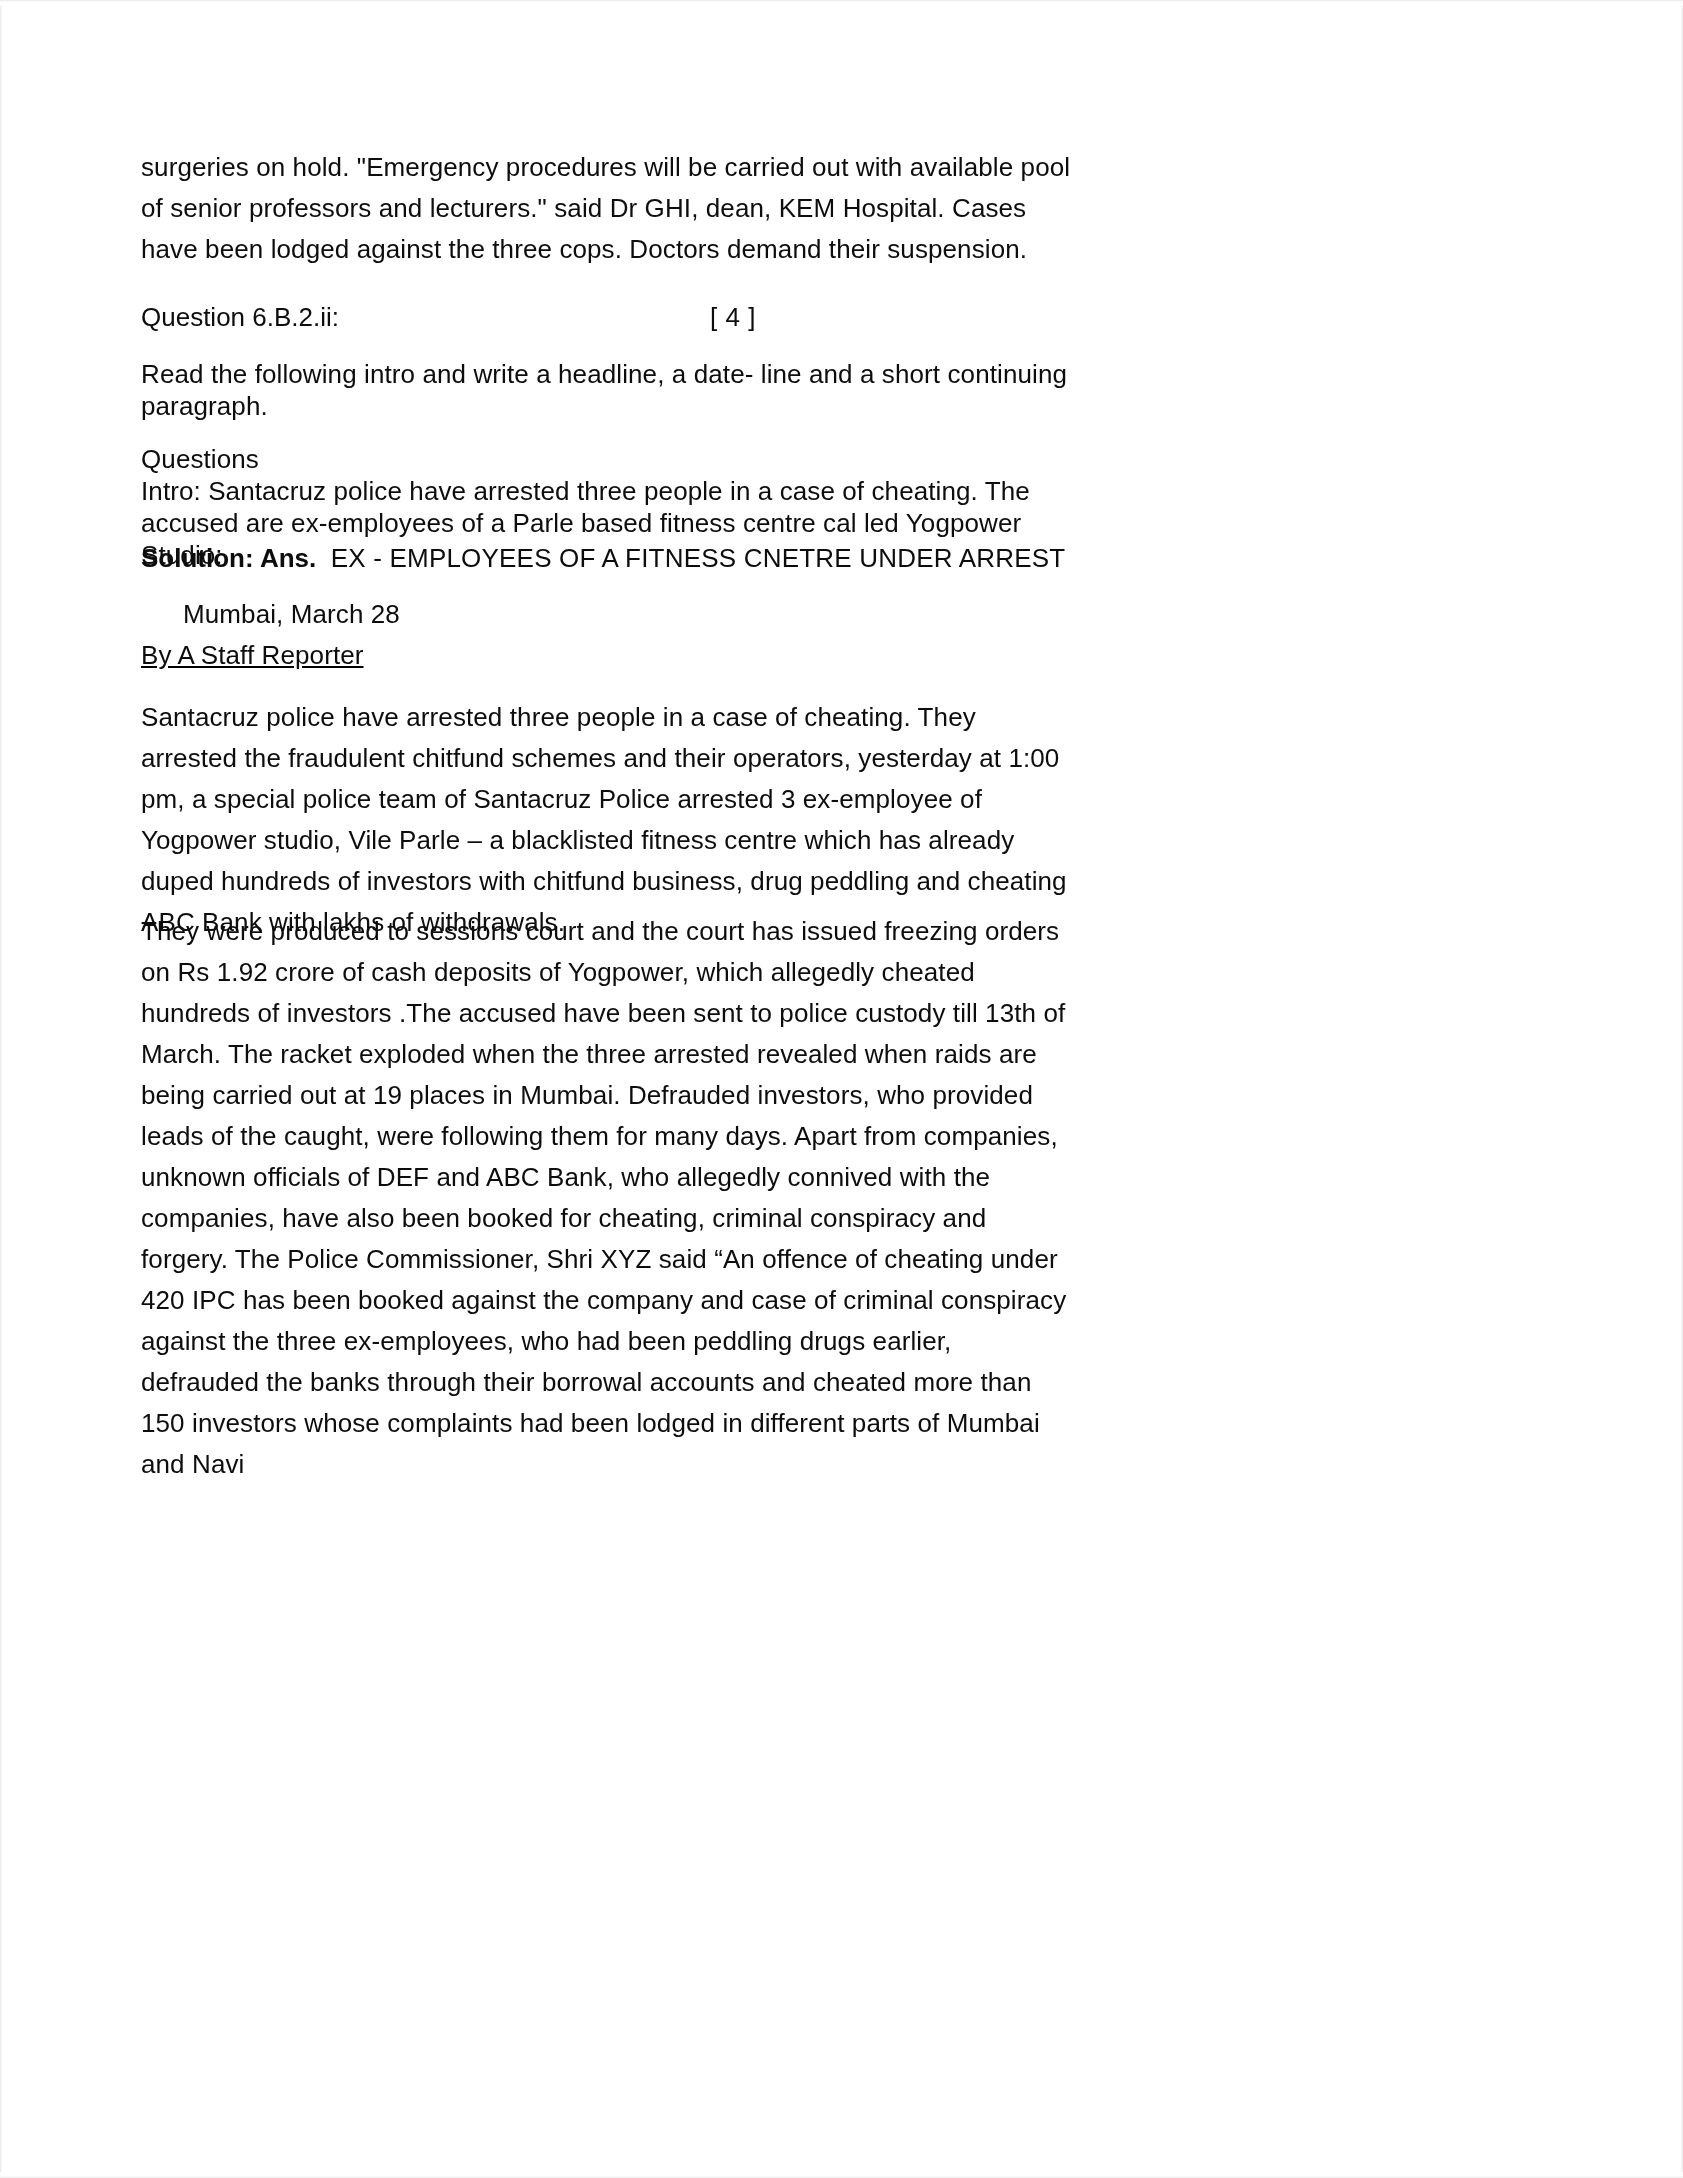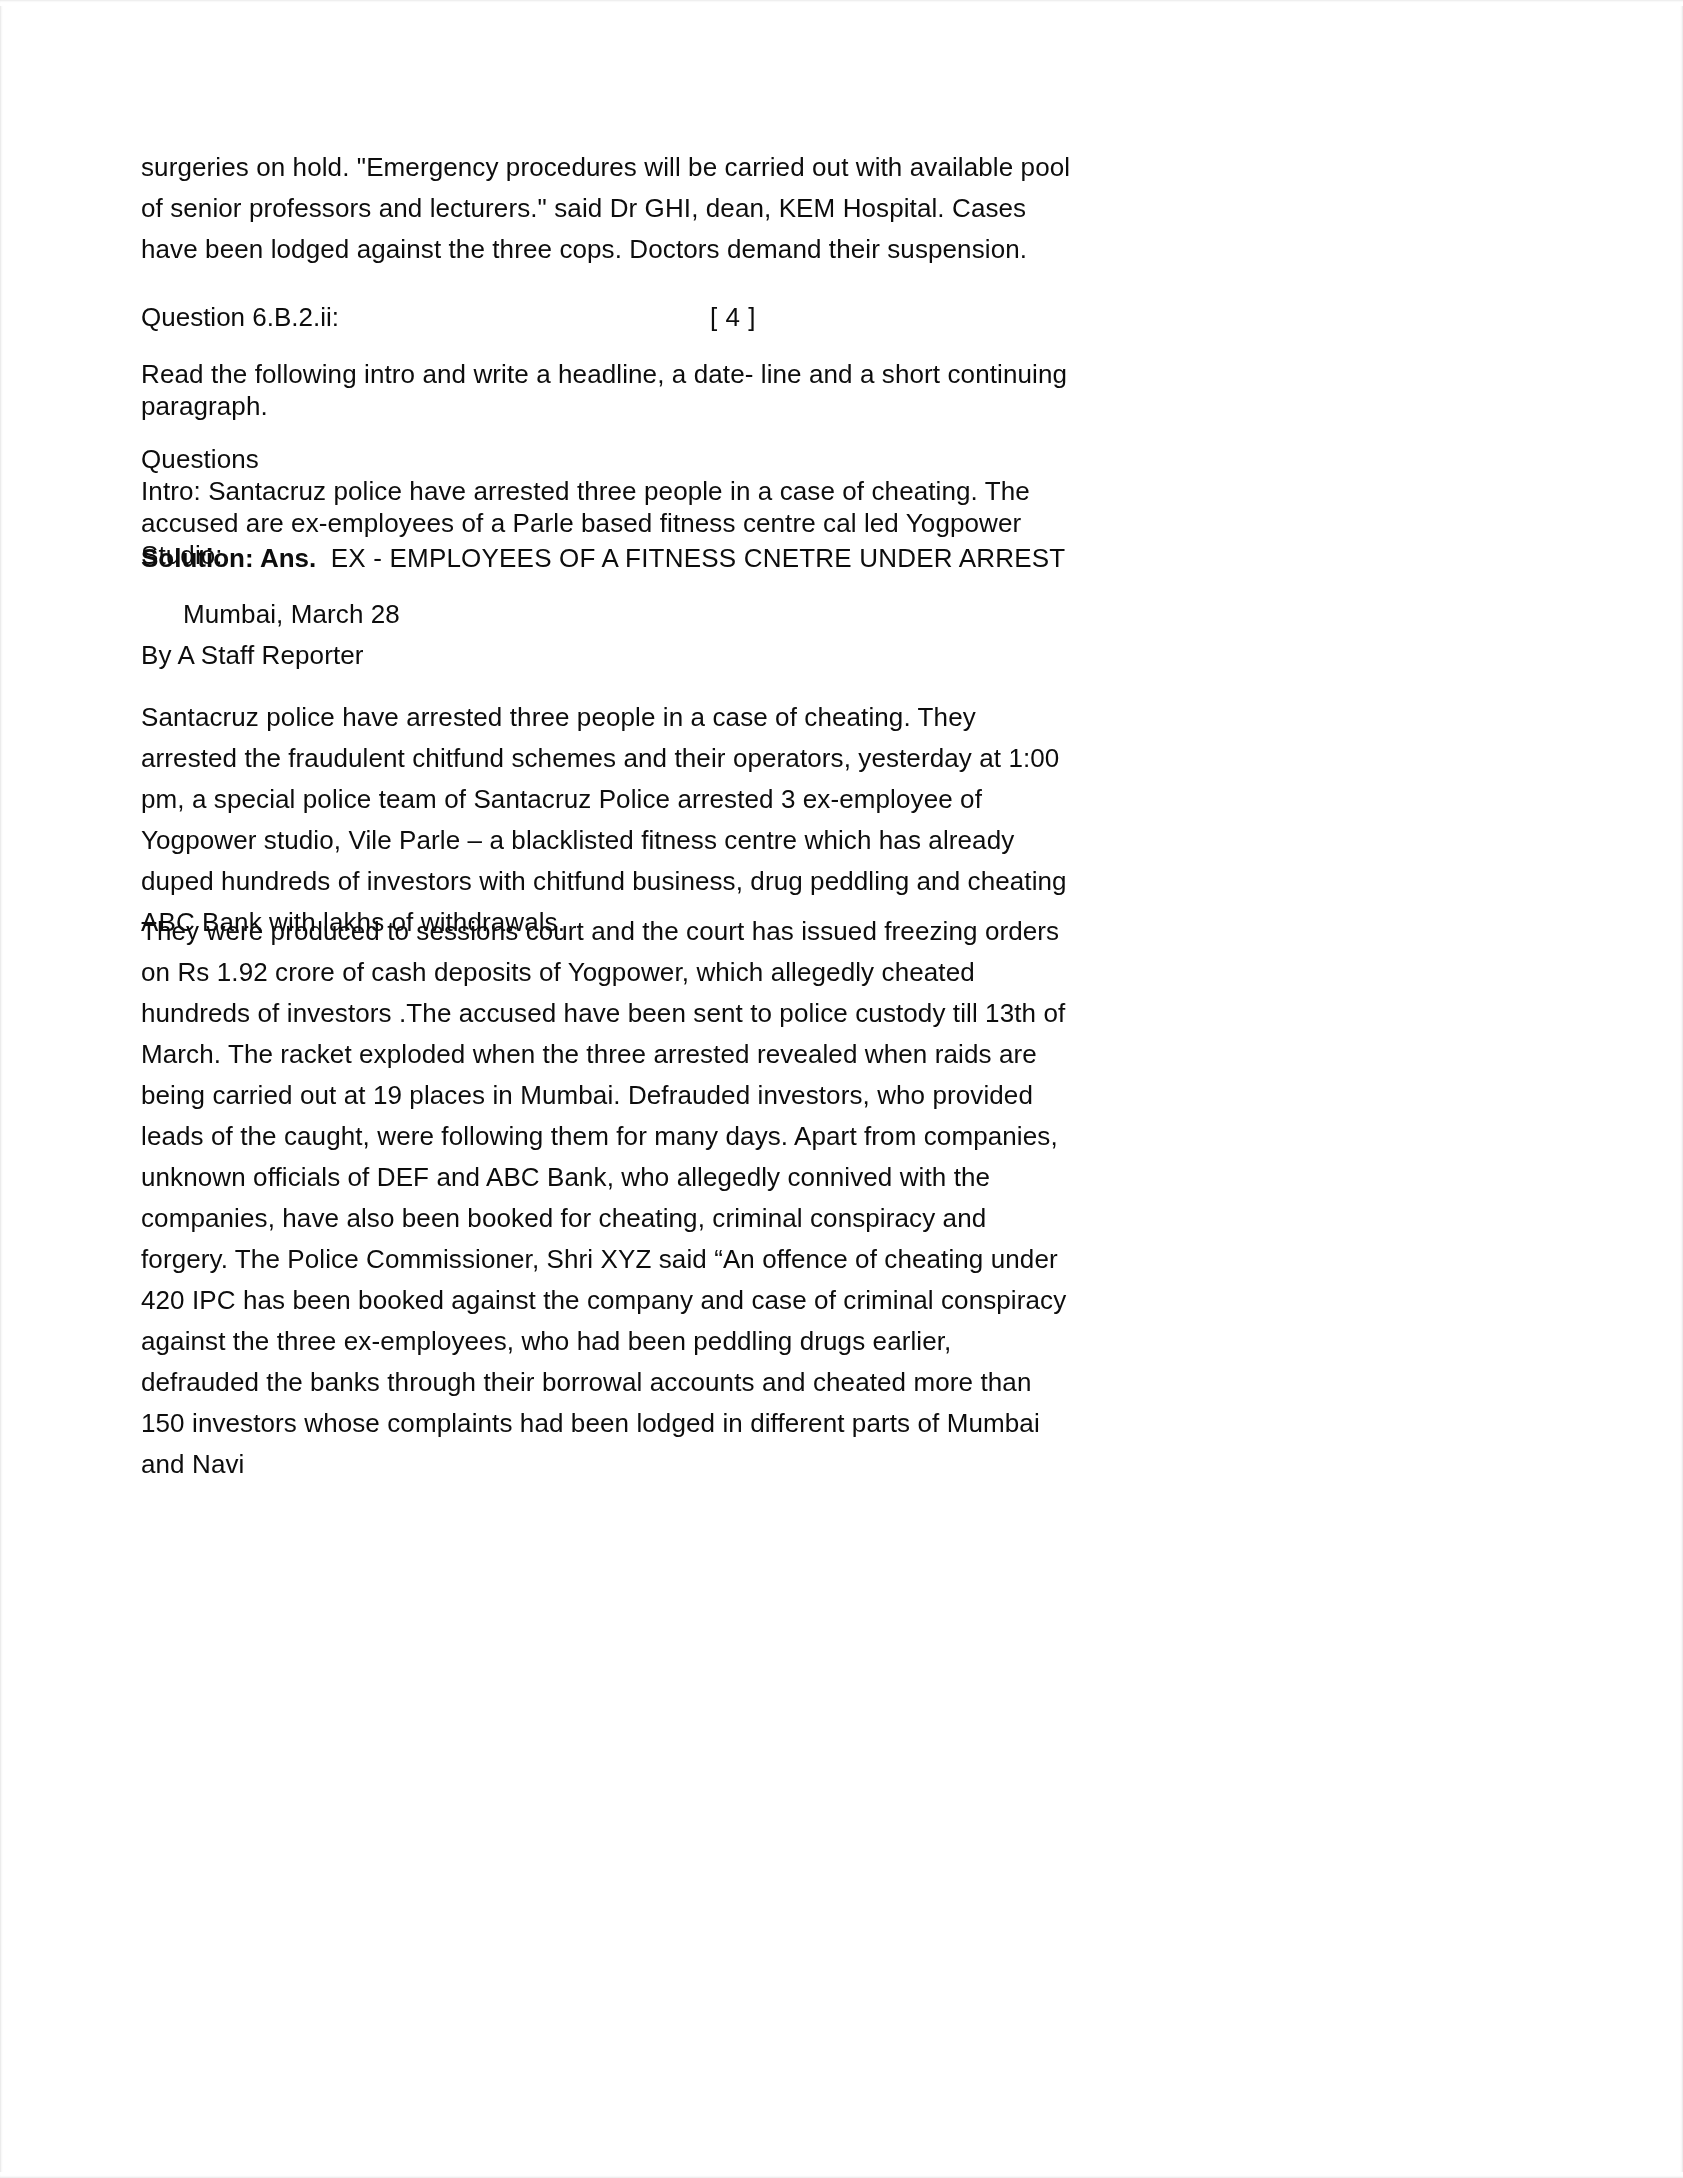--- a/index.html
+++ b/index.html
@@ -61,21 +61,21 @@
 
   
   .blk { position: absolute; width: 931px; }
 
   #blk-opening     { top: 147px; }
   #blk-question    { top: 297px; }
   #blk-instruction { top: 358px; }
   #blk-questions   { top: 443px; }
   #blk-solution    { top: 538px; }
   #blk-dateline    { top: 594px; margin-left: 42px; }
-  #blk-byline      { top: 635px; }
+  #blk-byline      { top: 635px; text-decoration: underline; }
   #blk-lead        { top: 697px; }
   #blk-second      { top: 911px; }
 
   .qhead-row {
     position: relative;
     font-size: 26px;
     line-height: 41px;
     color: #0d0d0d;
     font-stretch: condensed;
   }

